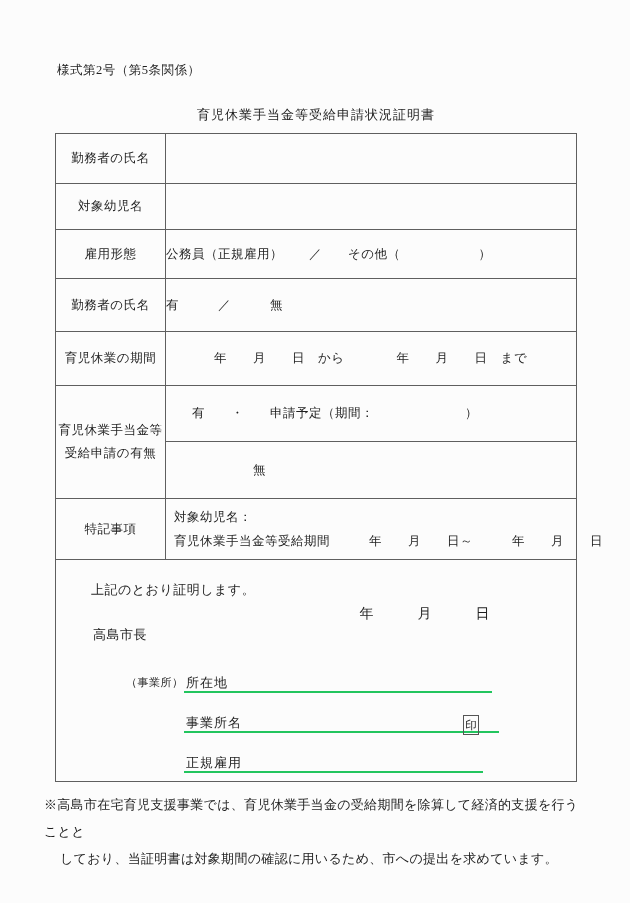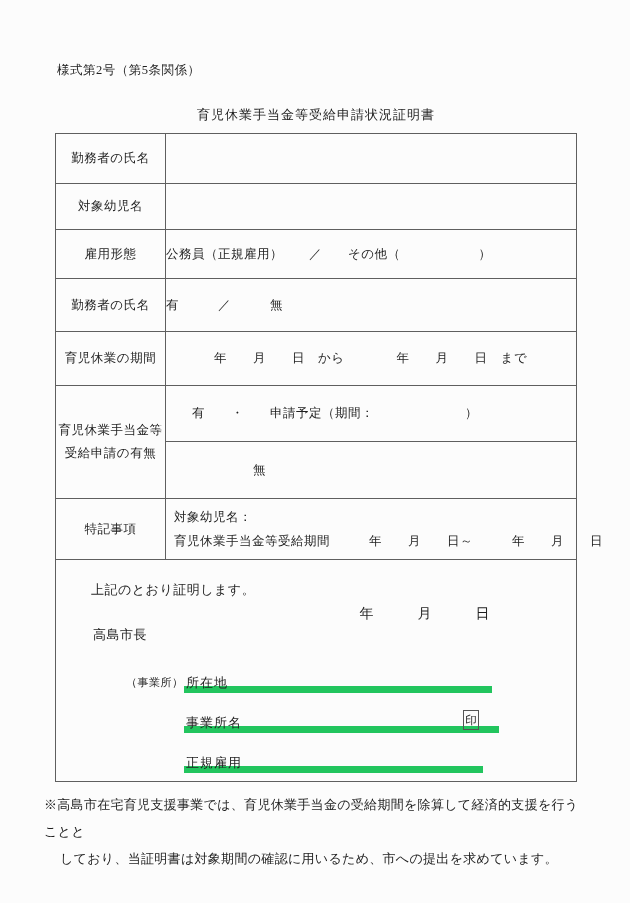--- a/index.html
+++ b/index.html
@@ -84,21 +84,21 @@
     position: absolute;
     left: -58px;
     top: 0;
     white-space: nowrap;
     font-size: 11px;
   }
   .sig-line {
     position: relative;
     display: inline-block;
     height: 21px;
-    border-bottom: 7px solid #22c55e;
+    border-bottom: 2px solid #22c55e;
     vertical-align: bottom;
     font-family: Liberation Serif, serif;
   }
   .sig-line .sig-label { padding-left: 2px; letter-spacing: 1px; }
   .w1 { width: 308px; }
   .w2 { width: 315px; }
   .w3 { width: 299px; }
   .stamp-box {
     position: absolute;
     right: 20px;

